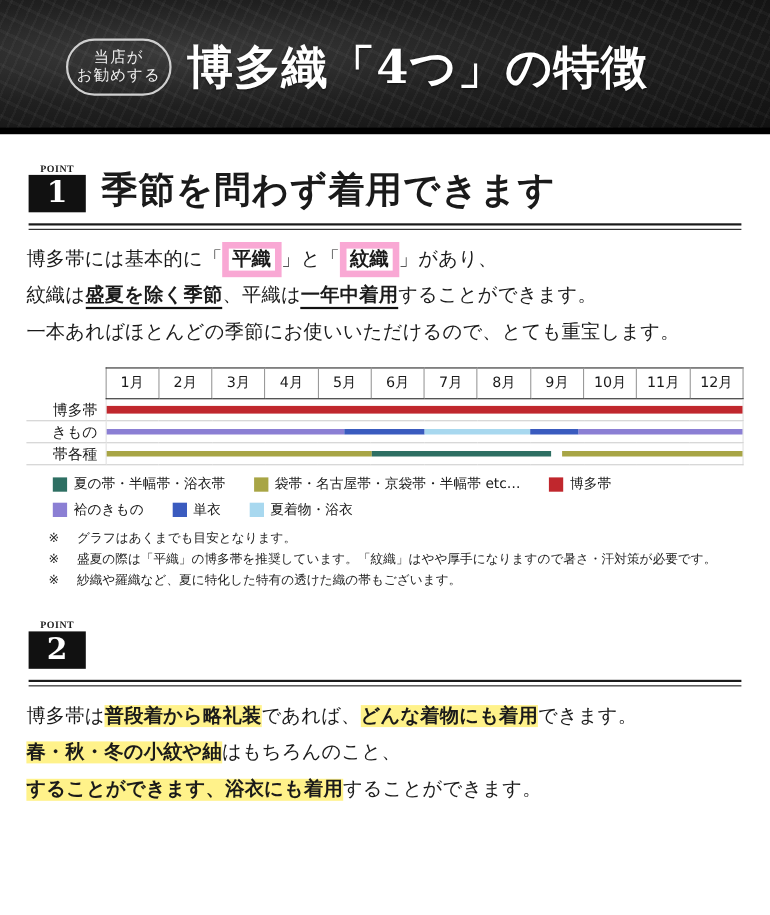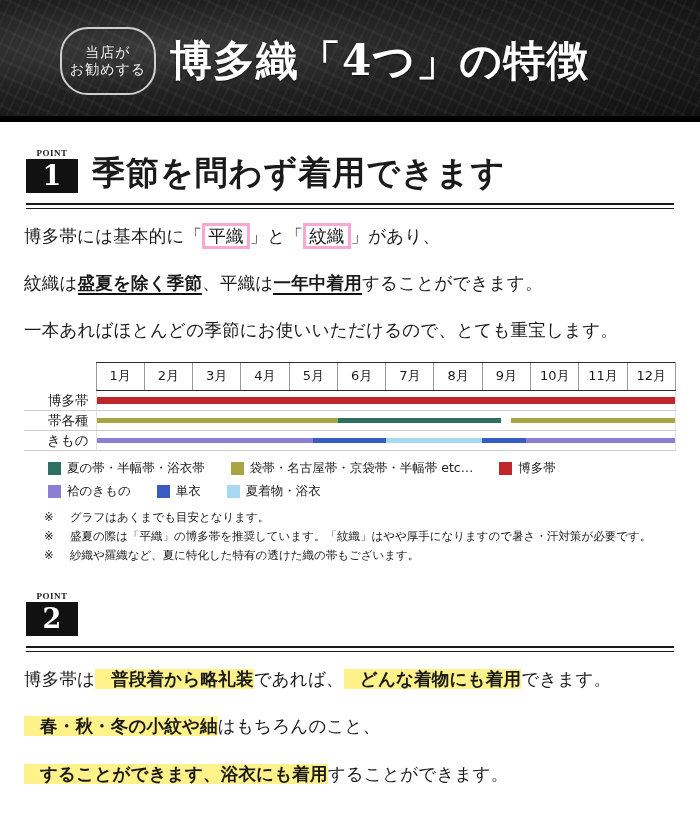--- a/index.html
+++ b/index.html
@@ -32,21 +32,21 @@
     background: #000;
   }
   .banner-inner {
     display: flex;
     align-items: center;
     padding-left: 60px;
     gap: 14px;
   }
   .badge {
     width: 96px;
-    height: 68px;
+    height: 52px;
     border: 2px solid #cfcfcf;
     border-radius: 28px;
     color: #f2f2f2;
     display: flex;
     flex-direction: column;
     align-items: center;
     justify-content: center;
     line-height: 1.25;
     font-size: 14px;
     letter-spacing: 1px;
@@ -111,26 +111,27 @@
 
   
   .para {
     padding: 0 24px;
     font-size: 17.5px;
     line-height: 1.55;
     font-family: "DejaVu Sans", sans-serif;
     margin-top: 14px;
     letter-spacing: 0.2px;
   }
-  .para.tight { margin-top: 20px; }
+  .para.tight { margin-top: 6px; }
   .hl-box {
-    border: 3px solid #f9a8d4;
+    border: 6px solid #f9a8d4;
     padding: 0 3px;
-  }
-  .hl-yellow { background: #fff28a; padding-left: 16px; }
+    font-weight: bold;
+  }
+  .hl-yellow { background: #fff28a; }
   .hl-under { border-bottom: 2px solid #111; }
   .b { font-weight: 700; }
 
   
   .chart-wrap {
     margin: 18px 40px 0 24px;
   }
   table.season {
     border-collapse: collapse;
     width: 652px;
@@ -258,37 +259,37 @@
       <th class="month">11月</th>
       <th class="month">12月</th>
     </tr>
     <tr>
       <td class="rowlabel">博多帯</td>
       <td class="track" colspan="12">
         <div class="bar" id="r0s0" style="left: 0%; width: 100%; background: rgb(192, 39, 45);"></div>
       </td>
     </tr>
     <tr>
-      <td class="rowlabel">帯各種</td>
-      <td class="track" colspan="12">
-        <div class="bar h5" id="r1s0" style="left: 0%; width: 41.6667%; background: rgb(168, 165, 69);"></div>
-        <div class="bar h5" id="r1s1" style="left: 41.6667%; width: 28.3333%; background: rgb(46, 111, 99);"></div>
-        <div class="bar h5" id="r1s2" style="left: 71.6667%; width: 28.3333%; background: rgb(168, 165, 69);"></div>
-      </td>
-    </tr>
-    <tr>
       <td class="rowlabel">きもの</td>
       <td class="track" colspan="12">
         <div class="bar h5" id="r2s0" style="left: 0%; width: 37.5%; background: rgb(139, 127, 212);"></div>
         <div class="bar h5" id="r2s1" style="left: 37.5%; width: 12.5%; background: rgb(58, 91, 191);"></div>
         <div class="bar h5" id="r2s2" style="left: 50%; width: 16.6667%; background: rgb(168, 216, 239);"></div>
         <div class="bar h5" id="r2s3" style="left: 66.6667%; width: 7.5%; background: rgb(58, 91, 191);"></div>
         <div class="bar h5" id="r2s4" style="left: 74.1667%; width: 25.8333%; background: rgb(139, 127, 212);"></div>
       </td>
     </tr>
+    <tr>
+      <td class="rowlabel">帯各種</td>
+      <td class="track" colspan="12">
+        <div class="bar h5" id="r1s0" style="left: 0%; width: 41.6667%; background: rgb(168, 165, 69);"></div>
+        <div class="bar h5" id="r1s1" style="left: 41.6667%; width: 28.3333%; background: rgb(46, 111, 99);"></div>
+        <div class="bar h5" id="r1s2" style="left: 71.6667%; width: 28.3333%; background: rgb(168, 165, 69);"></div>
+      </td>
+    </tr>
   </tbody>
     </table>
 </div>
 
 <div class="legend">
   <div class="legend-row">
     <div class="legend-item">
       <span class="swatch" id="lg1" style="background: rgb(46, 111, 99);"></span>
       <span>夏の帯・半幅帯・浴衣帯</span>
     </div>

